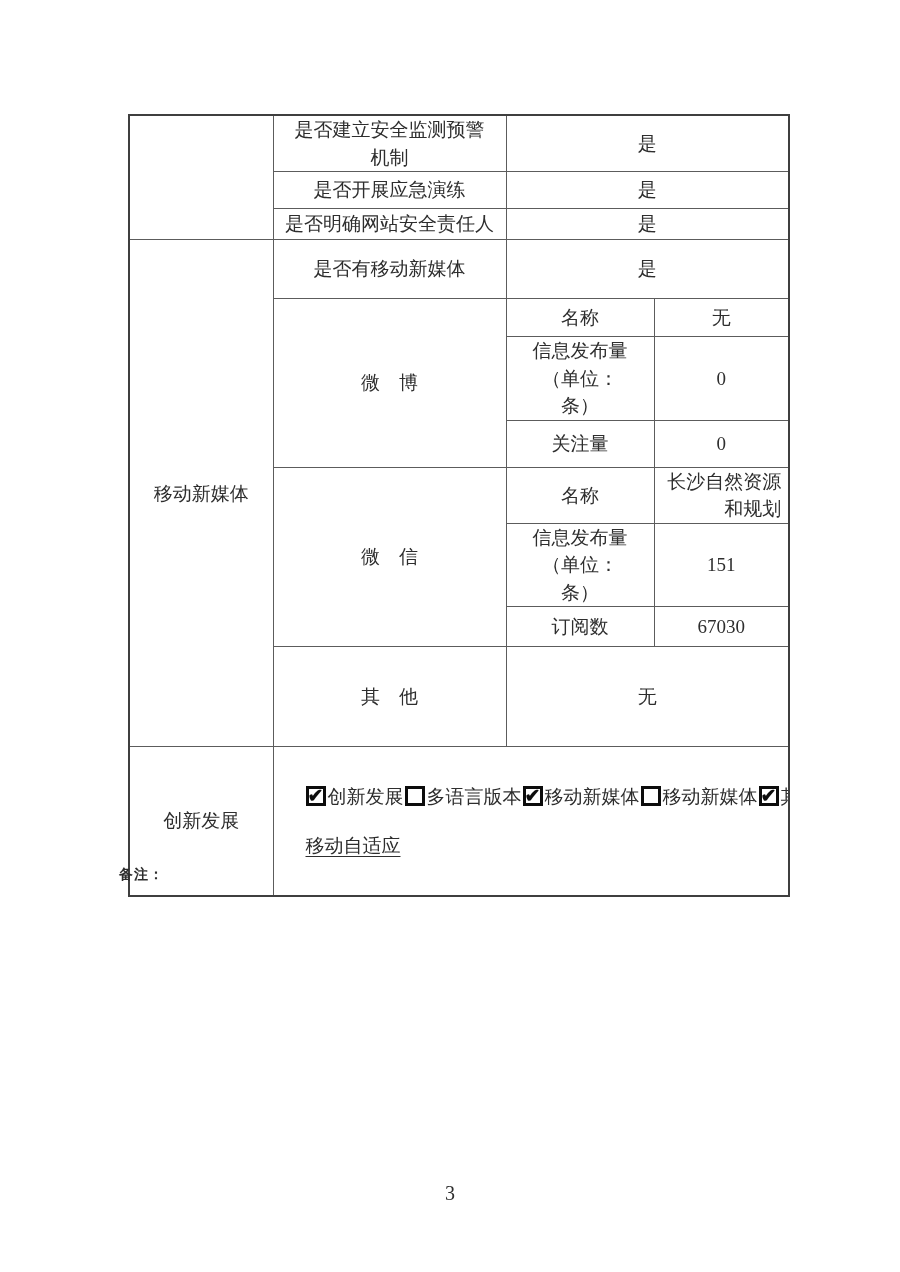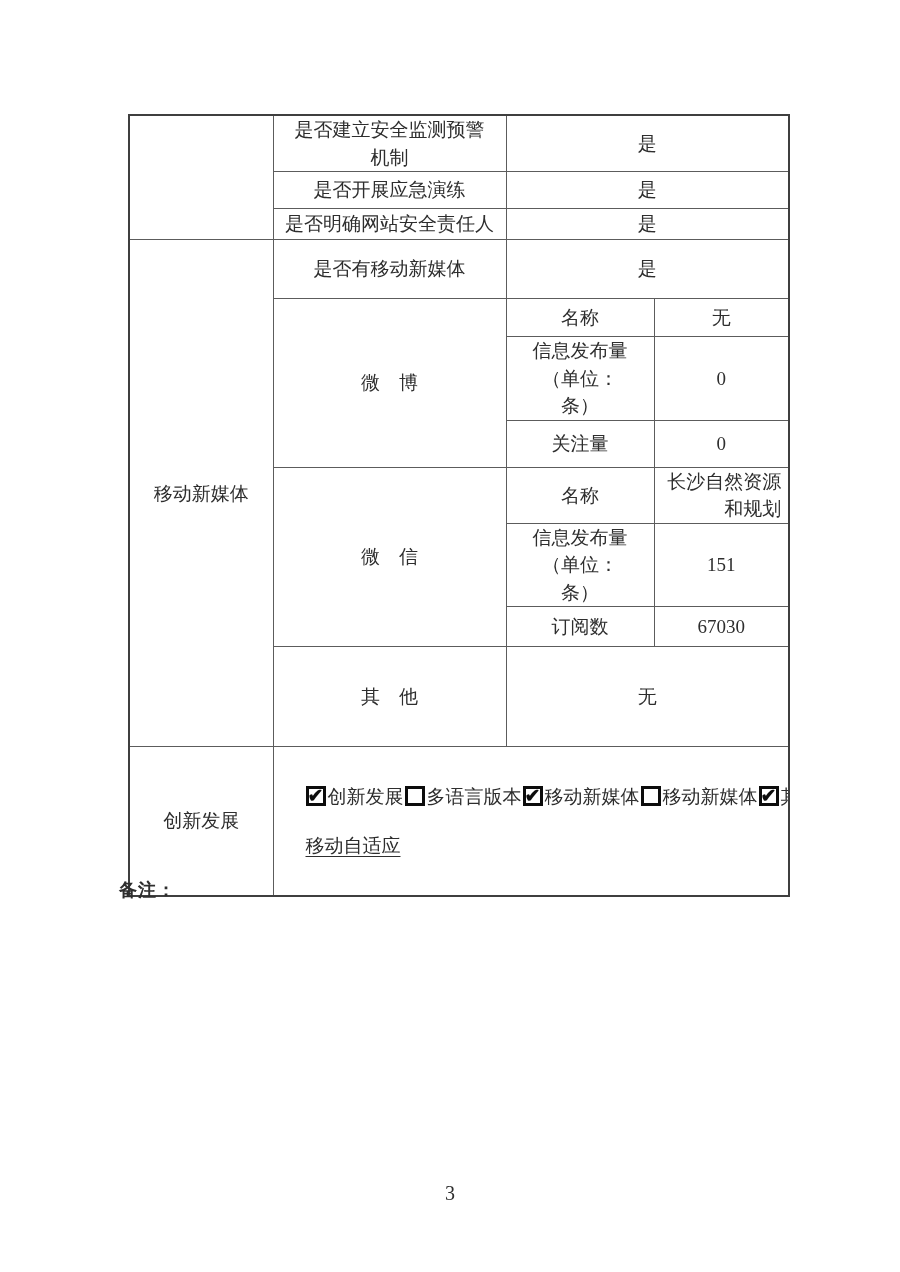--- a/index.html
+++ b/index.html
@@ -84,24 +84,23 @@
     margin-top: 20px;
     text-decoration: underline;
     text-underline-offset: 4px;
   }
 
   
   .remark {
     position: absolute;
     left: 119px;
     top: 866px;
-    font-size: 18px;
+    font-size: 14px;
     font-weight: bold;
     letter-spacing: 1px;
-    margin-top: 12px;
   }
   .page-number {
     position: absolute;
     left: 0;
     top: 1182px;
     width: 100%;
     text-align: center;
     font-size: 20px;
   }
 </style>

